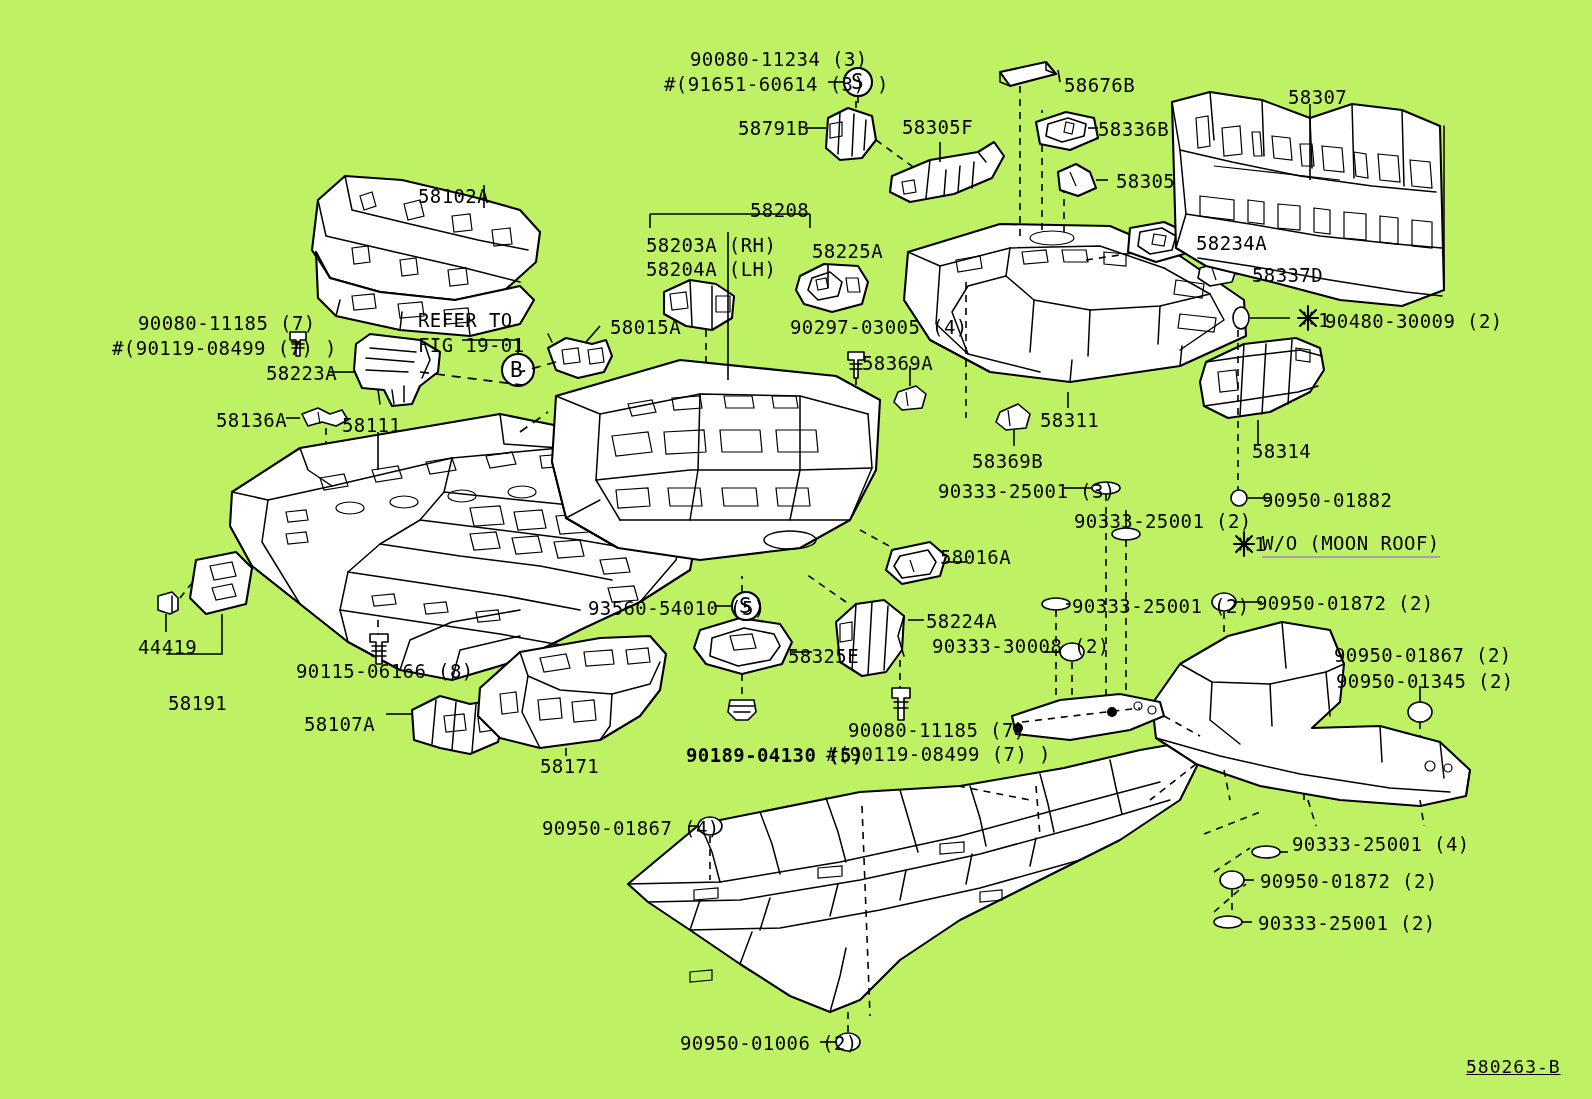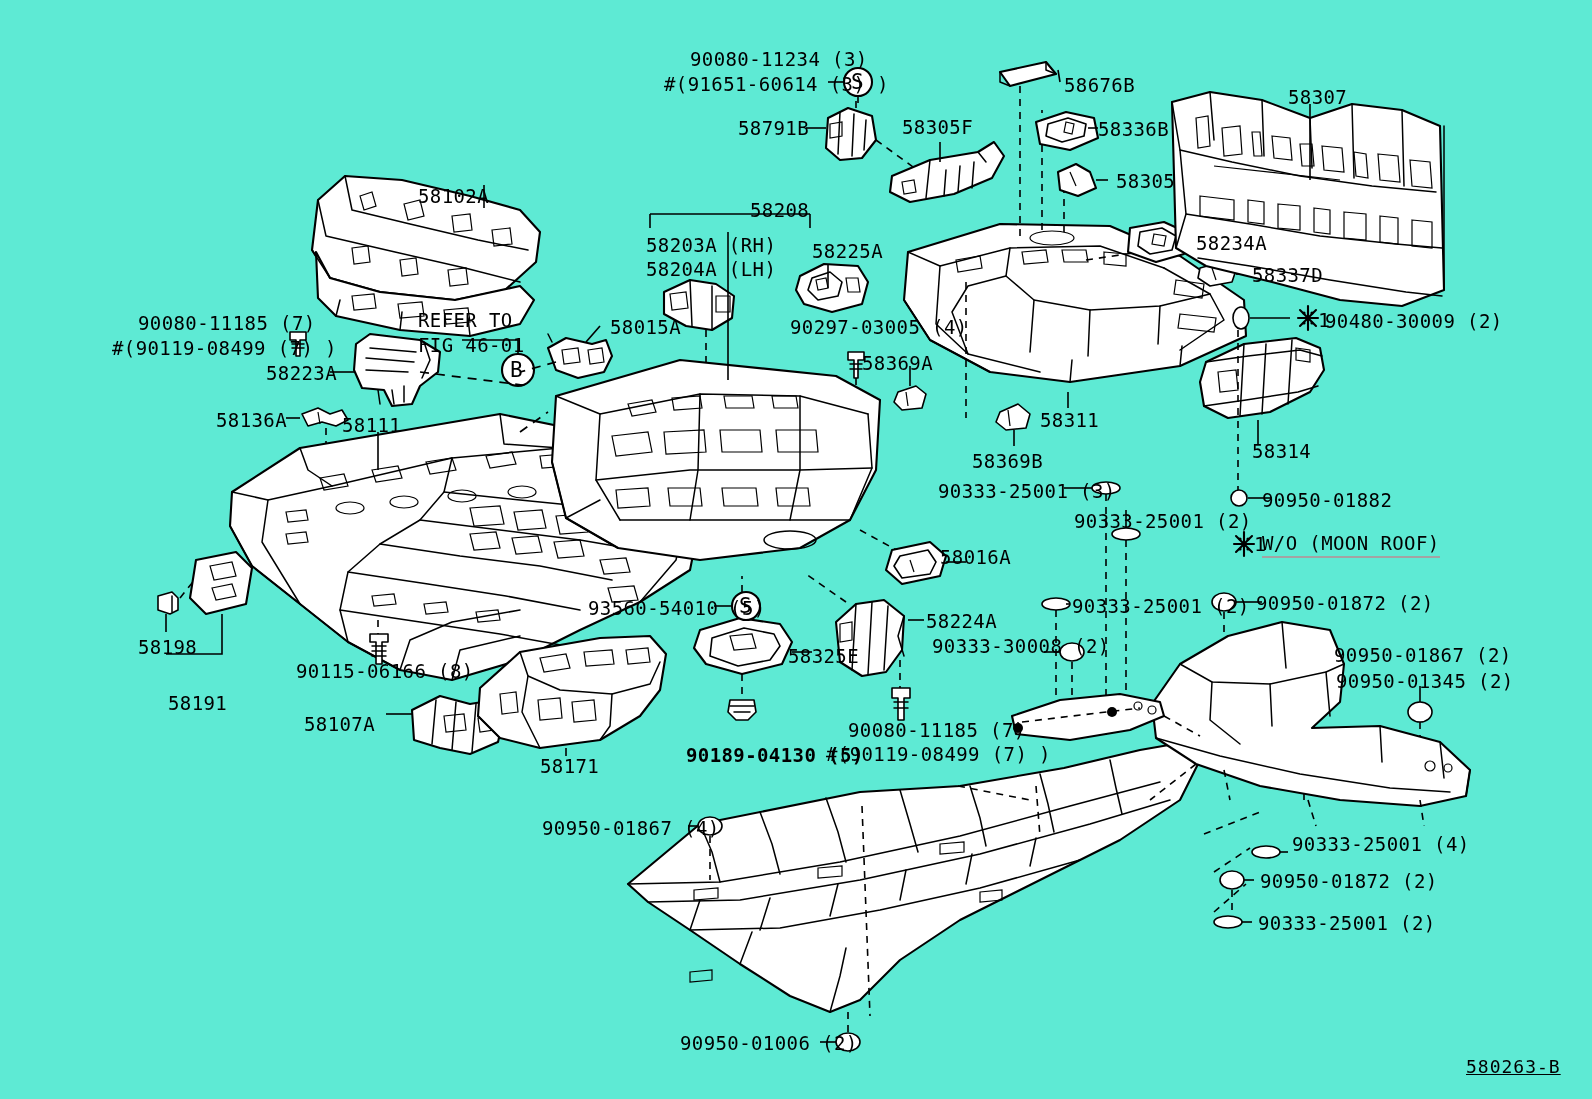--- a/index.html
+++ b/index.html
@@ -1,21 +1,21 @@
 <!DOCTYPE html>
 <html><head>
 <meta charset="utf-8">
 <title>Parts Diagram 580263-B</title>
 <style>
   html,body{margin:0;padding:0;background:#ffffff;}
   body{font-family:"DejaVu Sans Mono","Liberation Mono",monospace;}
   #sheet{
     position:relative;
     width:1592px;height:1099px;
-    background:#5eead4;
+    background:#bef264;
     overflow:hidden;
   }
   #art{position:absolute;left:0;top:0;width:1592px;height:1099px;}
   .lbl{
     position:absolute;
     font-family:"DejaVu Sans Mono","Liberation Mono",monospace;
     font-size:19px;
     letter-spacing:0.4px;
     color:#000;
     white-space:pre;
@@ -614,21 +614,21 @@
   <div class="lbl" style="left:1196px;top:232px;">58234A</div>
   <div class="lbl" style="left:1252px;top:264px;">58337D</div>
 
   <div class="lbl" style="left:138px;top:312px;">90080-11185 (7)</div>
   <div class="lbl" style="left:112px;top:337px;">#(90119-08499 (7) )</div>
   <div class="lbl" style="left:266px;top:362px;">58223A</div>
   <div class="lbl" style="left:610px;top:316px;">58015A</div>
   <div class="lbl" style="left:790px;top:316px;">90297-03005 (4)</div>
   <div class="lbl" style="left:862px;top:352px;">58369A</div>
 
-  <div class="lbl" style="left:418px;top:308px;line-height:1.32;"><span>REFER TO</span><br><span>FIG 46-01</span></div>
+  <div class="lbl" style="left:418px;top:308px;line-height:1.32;"><span>REFER TO</span><br><span>FIG 19-01</span></div>
 
   <div class="lbl" style="left:1325px;top:310px;">90480-30009 (2)</div>
 
   <div class="lbl" style="left:216px;top:409px;">58136A</div>
   <div class="lbl" style="left:342px;top:414px;">58111</div>
   <div class="lbl" style="left:1040px;top:409px;">58311</div>
   <div class="lbl" style="left:972px;top:450px;">58369B</div>
   <div class="lbl" style="left:1252px;top:440px;">58314</div>
   <div class="lbl" style="left:1262px;top:489px;">90950-01882</div>
 
@@ -636,21 +636,21 @@
   <div class="lbl" style="left:1074px;top:510px;">90333-25001 (2)</div>
   <div class="lbl" style="left:1072px;top:595px;">90333-25001 (2)</div>
   <div class="lbl" style="left:940px;top:546px;">58016A</div>
 
   <div class="lbl u" style="left:1262px;top:532px;">W/O (MOON ROOF)</div>
 
   <div class="lbl" style="left:1256px;top:592px;">90950-01872 (2)</div>
   <div class="lbl" style="left:1334px;top:644px;">90950-01867 (2)</div>
   <div class="lbl" style="left:1336px;top:670px;">90950-01345 (2)</div>
 
-  <div class="lbl" style="left:138px;top:636px;">58198</div>
+  <div class="lbl" style="left:138px;top:636px;">44419</div>
   <div class="lbl" style="left:168px;top:692px;">58191</div>
   <div class="lbl" style="left:296px;top:660px;">90115-06166 (8)</div>
   <div class="lbl" style="left:304px;top:685px;margin-top:28px;">58107A</div>
   <div class="lbl" style="left:540px;top:755px;">58171</div>
 
   <div class="lbl" style="left:588px;top:597px;">93560-54010 (5)</div>
   <div class="lbl" style="left:788px;top:645px;">58325E</div>
   <div class="lbl" style="left:926px;top:610px;">58224A</div>
   <div class="lbl" style="left:920px;top:635px;margin-left:12px;">90333-30008 (2)</div>
   <div class="lbl" style="left:686px;top:744px;font-weight:bold;">90189-04130 (5)</div>

